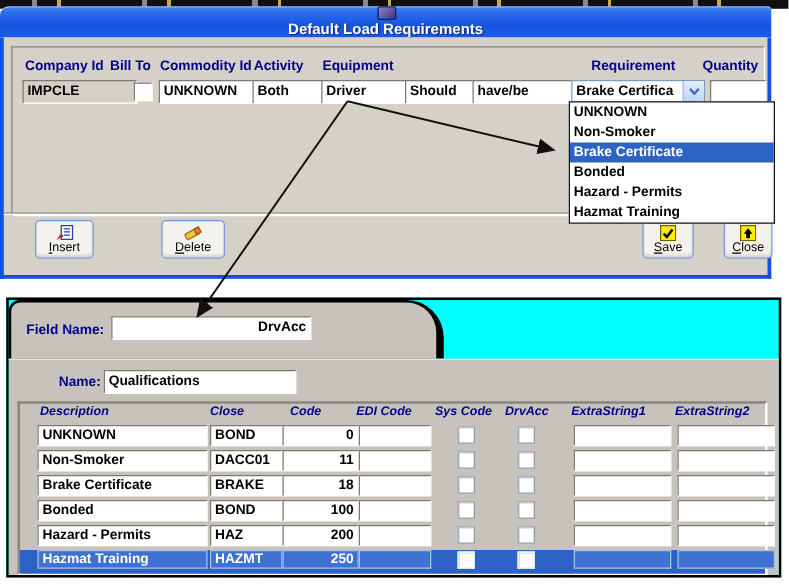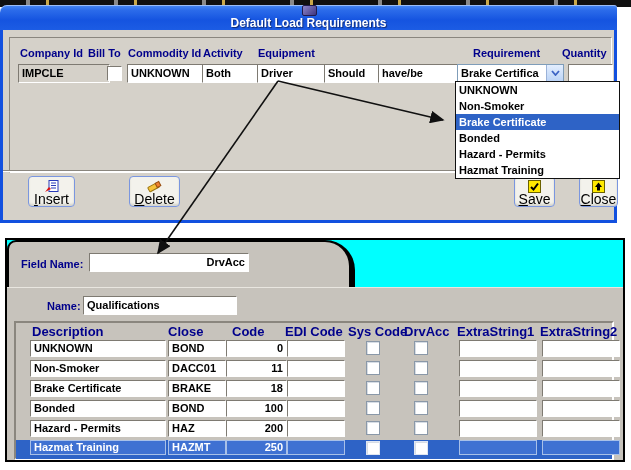--- a/index.html
+++ b/index.html
@@ -41,21 +41,21 @@
   .combo .ctext{flex:1;font-size:11px;font-weight:bold;line-height:16px;padding-left:3px;
     white-space:nowrap;overflow:hidden;}
   .combo .cbtn{width:16px;background:linear-gradient(180deg,#e3eefe,#bcd4f6);
     border-left:1px solid #9ab2d8;display:flex;align-items:center;justify-content:center;}
   .groove{position:absolute;left:0;top:140px;width:611px;height:0;
     border-top:1px solid #8a867e;border-bottom:1px solid #fff;}
   .xpbtn{position:absolute;top:146px;height:31px;background:#f3f2ec;
     border:1px solid #7a96df;border-radius:4px;display:flex;flex-direction:column;
     align-items:center;justify-content:center;gap:1px;box-sizing:border-box;
     box-shadow:inset 0 -2px 2px rgba(160,160,150,.35);}
-  .xpbtn .btn-label{display:block;font-size:14px;color:#000;line-height:10px;}
+  .xpbtn .btn-label{display:block;font-size:10px;color:#000;line-height:10px;}
   .xpbtn .btn-label::first-letter{text-decoration:underline;}
 
   
   .ddlist{position:absolute;left:455px;top:81px;width:163px;background:#fff;
     border:1px solid #111;z-index:20;}
   .dditem{height:16px;font-size:11px;font-weight:bold;line-height:16px;
     padding-left:3px;color:#000;white-space:nowrap;}
   .dditem.hl{background:#2e63c6;color:#fff;}
 
   
@@ -67,21 +67,21 @@
     position:relative;}
   .botpanel{position:absolute;left:0;top:47px;width:616px;height:173px;
     background:#c7c3bc;border-top:1px solid #e9e6e0;box-sizing:border-box;}
   .inputbox{position:absolute;background:#fff;font-size:11px;font-weight:bold;
     line-height:17px;padding:0 3px;white-space:nowrap;overflow:hidden;}
 
   .gridpanel{position:absolute;left:7px;top:33px;width:600px;height:139px;
     background:#c7c3bc;
     border-top:2px solid #8a867e;border-left:2px solid #8a867e;
     border-bottom:2px solid #fff;border-right:2px solid #fff;box-sizing:border-box;}
-  .ghead{position:absolute;top:1px;font-size:13px;}
+  .ghead{position:absolute;top:1px;font-size:10px;font-style:italic;}
   .trow{position:absolute;left:0;width:596px;height:19px;}
   .gcell{position:absolute;top:0;height:15px;background:#fff;color:#000;
     font-weight:bold;font-size:11px;line-height:14px;padding:0 3px;
     white-space:nowrap;overflow:hidden;}
   .gcb{position:absolute;top:1px;width:12px;height:12px;background:#fff;
     border:1px solid #8a98a8;box-shadow:inset 1px 1px 0 #d7dde5;}
   .c-desc{left:14px;width:128px;}
   .c-abbr{left:152px;width:50px;}
   .c-code{left:210px;width:53px;text-align:right;}
   .c-edi{left:271px;width:50px;}

